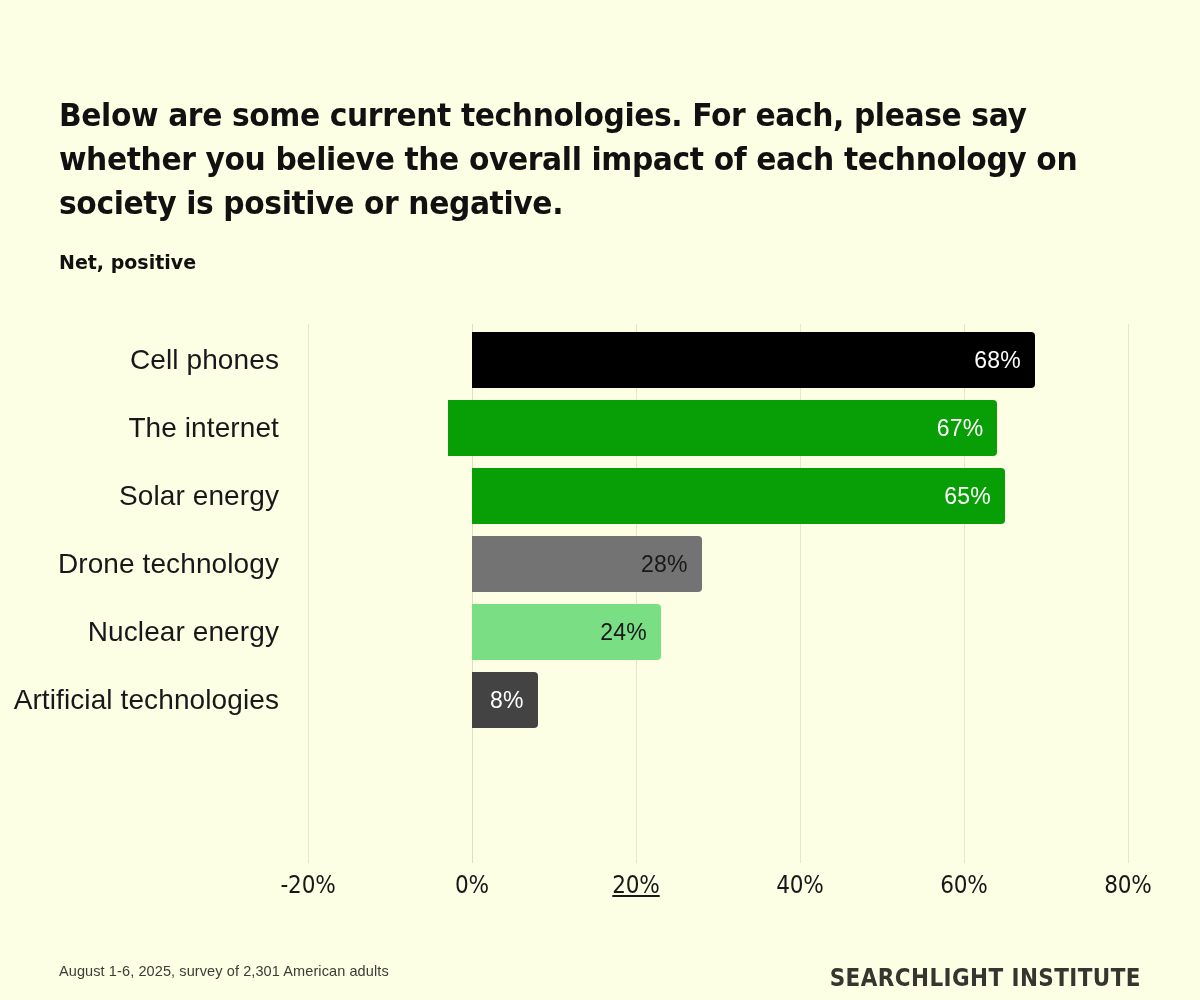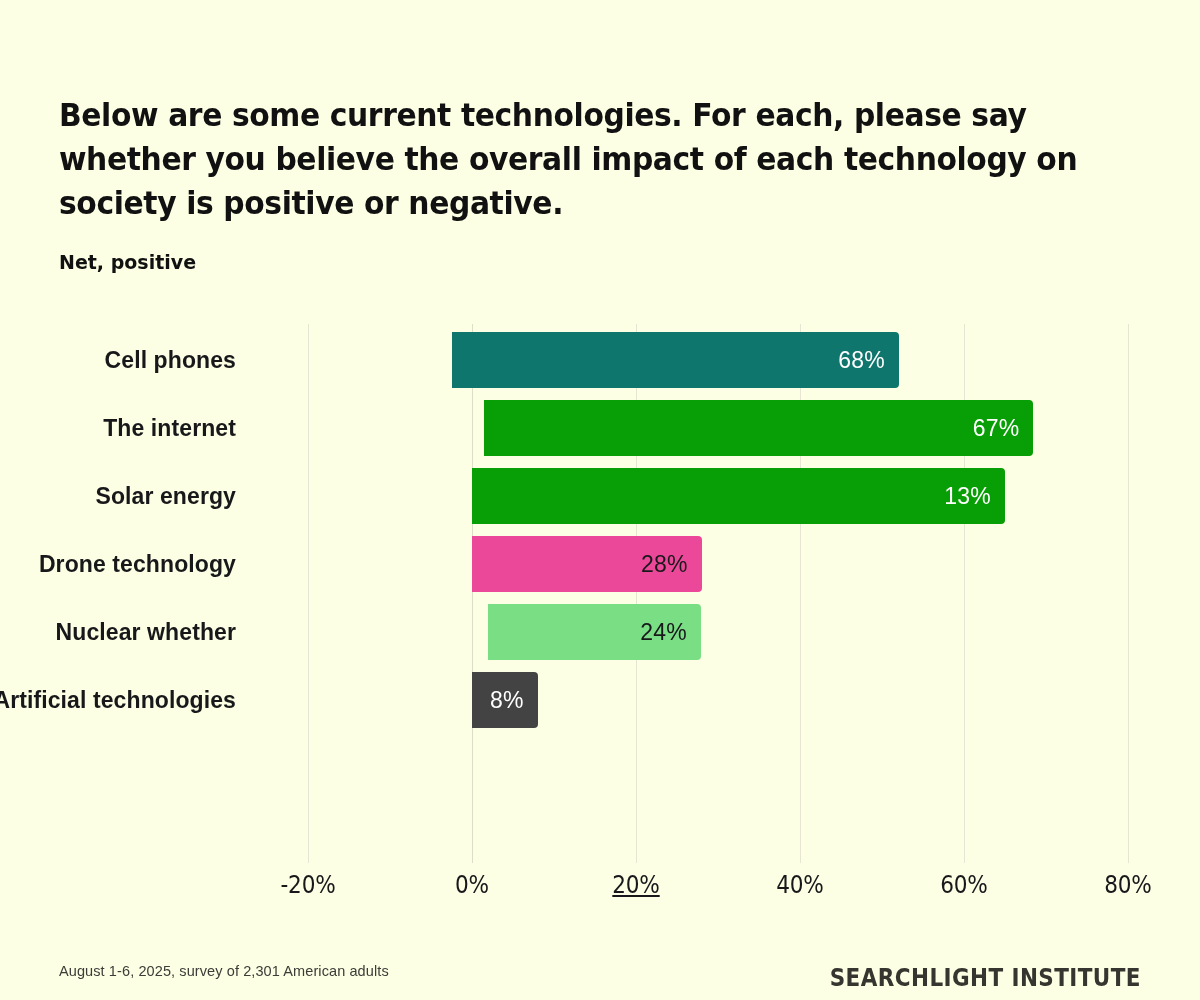--- a/index.html
+++ b/index.html
@@ -84,29 +84,28 @@
     left: 0;
     top: 285px;
     width: 1200px;
   }
   .row {
     position: relative;
     height: 68px;
   }
   .cat-label {
     position: absolute;
-    right: 964px; 
+    right: 921px; 
     top: 0;
     height: 68px;
     line-height: 68px;
-    font-size: 23px;
+    font-size: 28px;
     color: #18181b;
     white-space: nowrap;
     letter-spacing: 0.1px;
-    font-weight: bold;
   }
   .bar {
     position: absolute;
     top: 6px;
     height: 56px;
     border-radius: 4px;
     box-sizing: border-box;
   }
   .bar-value {
     position: absolute;
@@ -185,45 +184,45 @@
         <div class="gridline" style="left: 308px;"></div>
         <div class="gridline zero" style="left: 472px;"></div>
         <div class="gridline" style="left: 636px;"></div>
         <div class="gridline" style="left: 800px;"></div>
         <div class="gridline" style="left: 964px;"></div>
         <div class="gridline" style="left: 1128px;"></div>
       </div>
     <div class="rows" id="rows">
         <div class="row">
           <div class="cat-label">Cell phones</div>
-          <div class="bar" style="left: 452px; width: 447px; background: #0f766e; border-radius: 0px 4px 4px 0px;">
+          <div class="bar" style="left: 472px; width: 563px; background: #000000; border-radius: 0px 4px 4px 0px;">
             <span class="bar-value inside-right" style="color: rgb(255, 255, 255);">68%</span>
           </div>
         </div>
         <div class="row">
           <div class="cat-label">The internet</div>
-          <div class="bar" style="left: 484px; width: 549.4px; background: rgb(8, 158, 5); border-radius: 0px 4px 4px 0px; text-decoration: underline;">
+          <div class="bar" style="left: 448px; width: 549.4px; background: rgb(8, 158, 5); border-radius: 0px 4px 4px 0px; text-decoration: underline;">
             <span class="bar-value inside-right" style="color: rgb(255, 255, 255);">67%</span>
           </div>
         </div>
         <div class="row">
           <div class="cat-label">Solar energy</div>
           <div class="bar" style="left: 472px; width: 533px; background: rgb(8, 158, 5); border-radius: 0px 4px 4px 0px;">
-            <span class="bar-value inside-right" style="color: rgb(255, 255, 255);">13%</span>
+            <span class="bar-value inside-right" style="color: rgb(255, 255, 255);">65%</span>
           </div>
         </div>
         <div class="row">
           <div class="cat-label">Drone technology</div>
-          <div class="bar" style="left: 472px; width: 229.6px; background: #ec4899; border-radius: 0px 4px 4px 0px;">
+          <div class="bar" style="left: 472px; width: 229.6px; background: #737373; border-radius: 0px 4px 4px 0px;">
             <span class="bar-value inside-right" style="color: rgb(24, 24, 27);">28%</span>
           </div>
         </div>
         <div class="row">
-          <div class="cat-label">Nuclear whether</div>
-          <div class="bar" style="left: 488px; width: 213px; background: rgb(122, 222, 132); border-radius: 0px 4px 4px 0px;">
+          <div class="cat-label">Nuclear energy</div>
+          <div class="bar" style="left: 472px; width: 189px; background: rgb(122, 222, 132); border-radius: 0px 4px 4px 0px;">
             <span class="bar-value inside-right" style="color: rgb(24, 24, 27);">24%</span>
           </div>
         </div>
         <div class="row">
           <div class="cat-label">Artificial technologies</div>
           <div class="bar" style="left: 472px; width: 65.6px; background: rgb(67, 67, 67); border-radius: 0px 4px 4px 0px;">
             <span class="bar-value inside-right" style="color: rgb(255, 255, 255);">8%</span>
           </div>
         </div>
         <div class="row">

